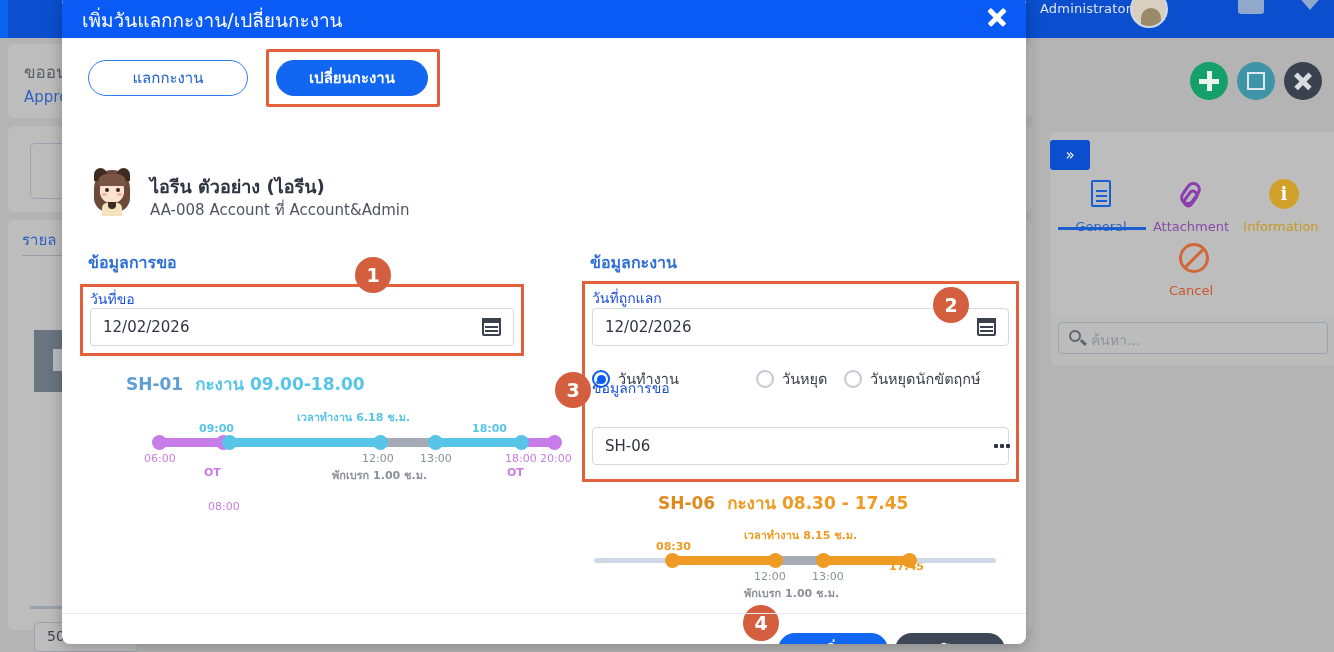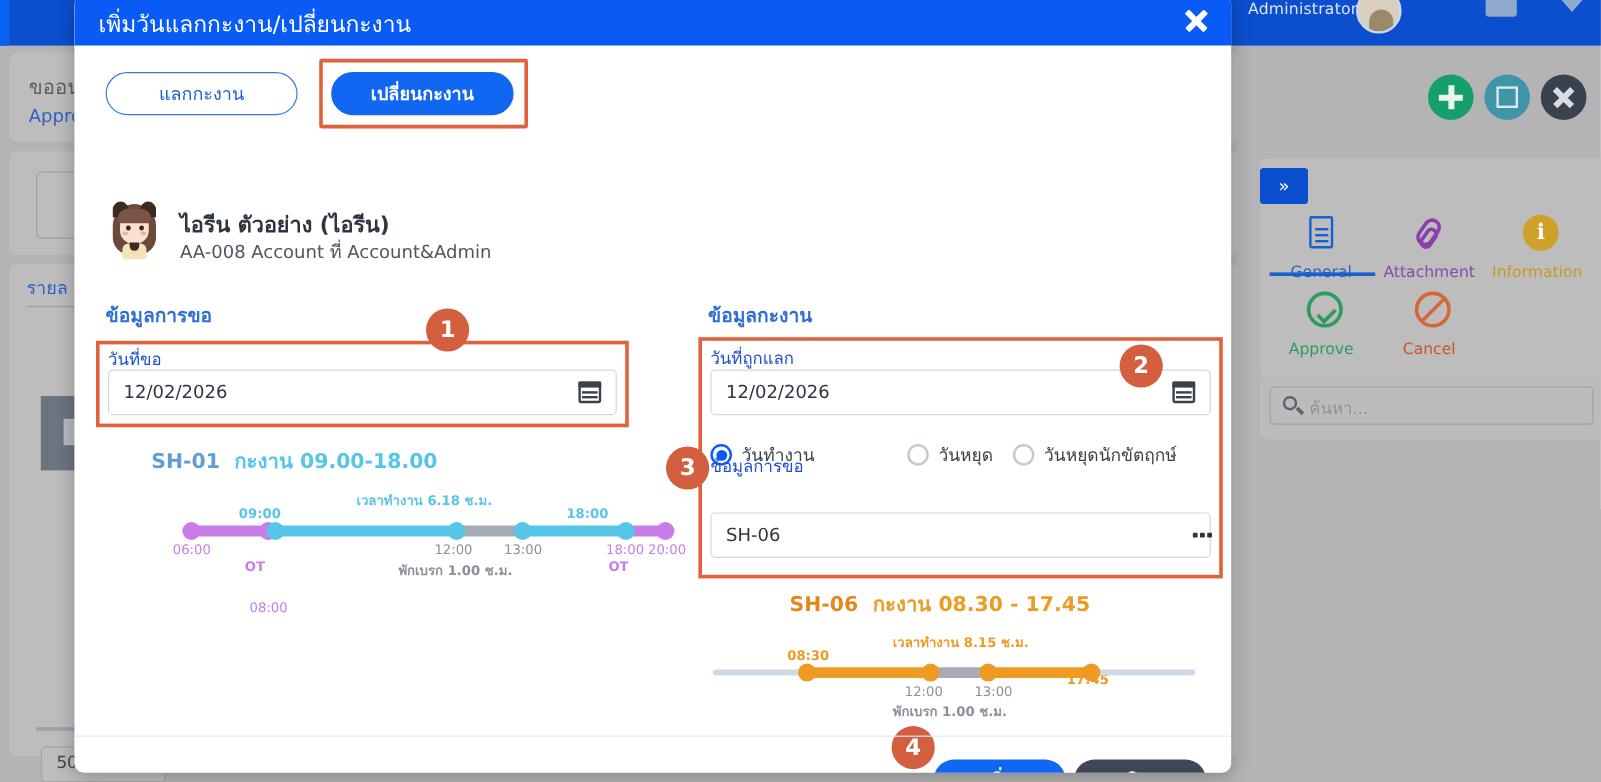--- a/index.html
+++ b/index.html
@@ -516,26 +516,20 @@
     <span class="st-label">Attachment</span>
   </div>
 
   <div id="tab-information" class="side-tab">
     <span class="st-icon">
         <span class="circ"></span>
       </span>
     <span class="st-label">Information</span>
   </div>
 
-  <div id="tab-approve" class="side-tab">
-    <span class="st-icon">
-        <span class="circ"></span>
-      </span>
-    <span class="st-label">Approve</span>
-  </div>
 
   <div id="tab-cancel" class="side-tab">
     <span class="st-icon">
         <span class="circ"></span>
       </span>
     <span class="st-label">Cancel</span>
   </div>
 
   <div id="bg-search-box">
     <span id="bg-search-icon"></span>

